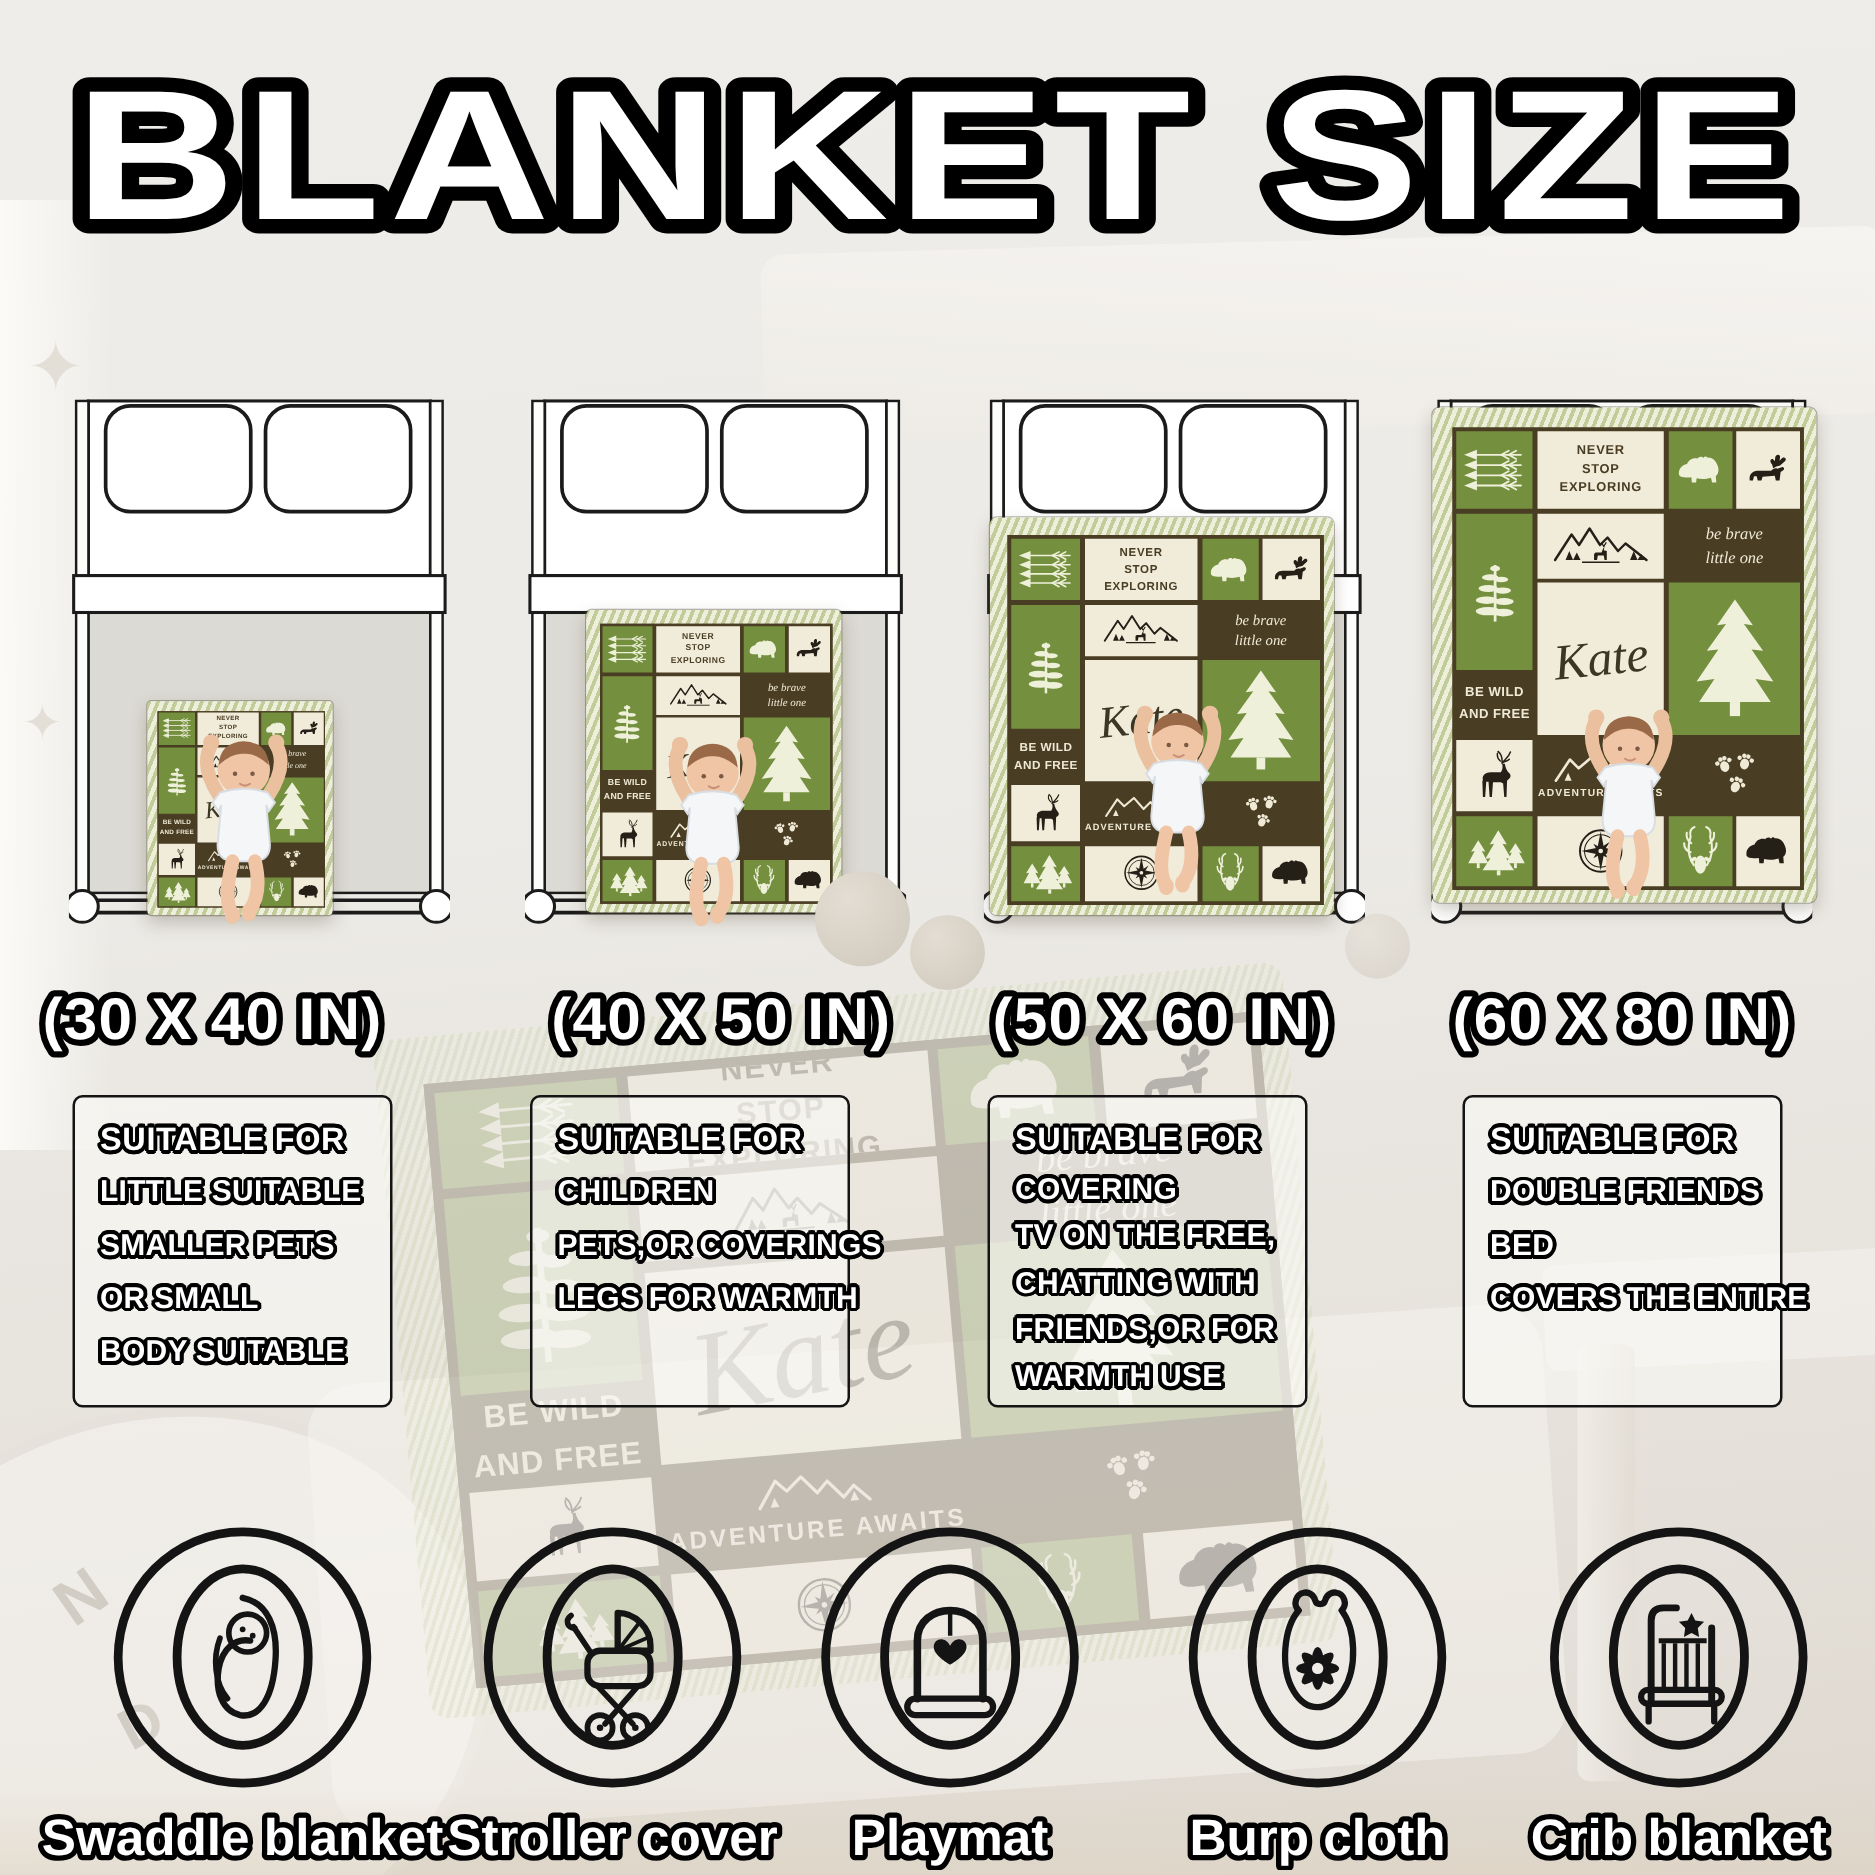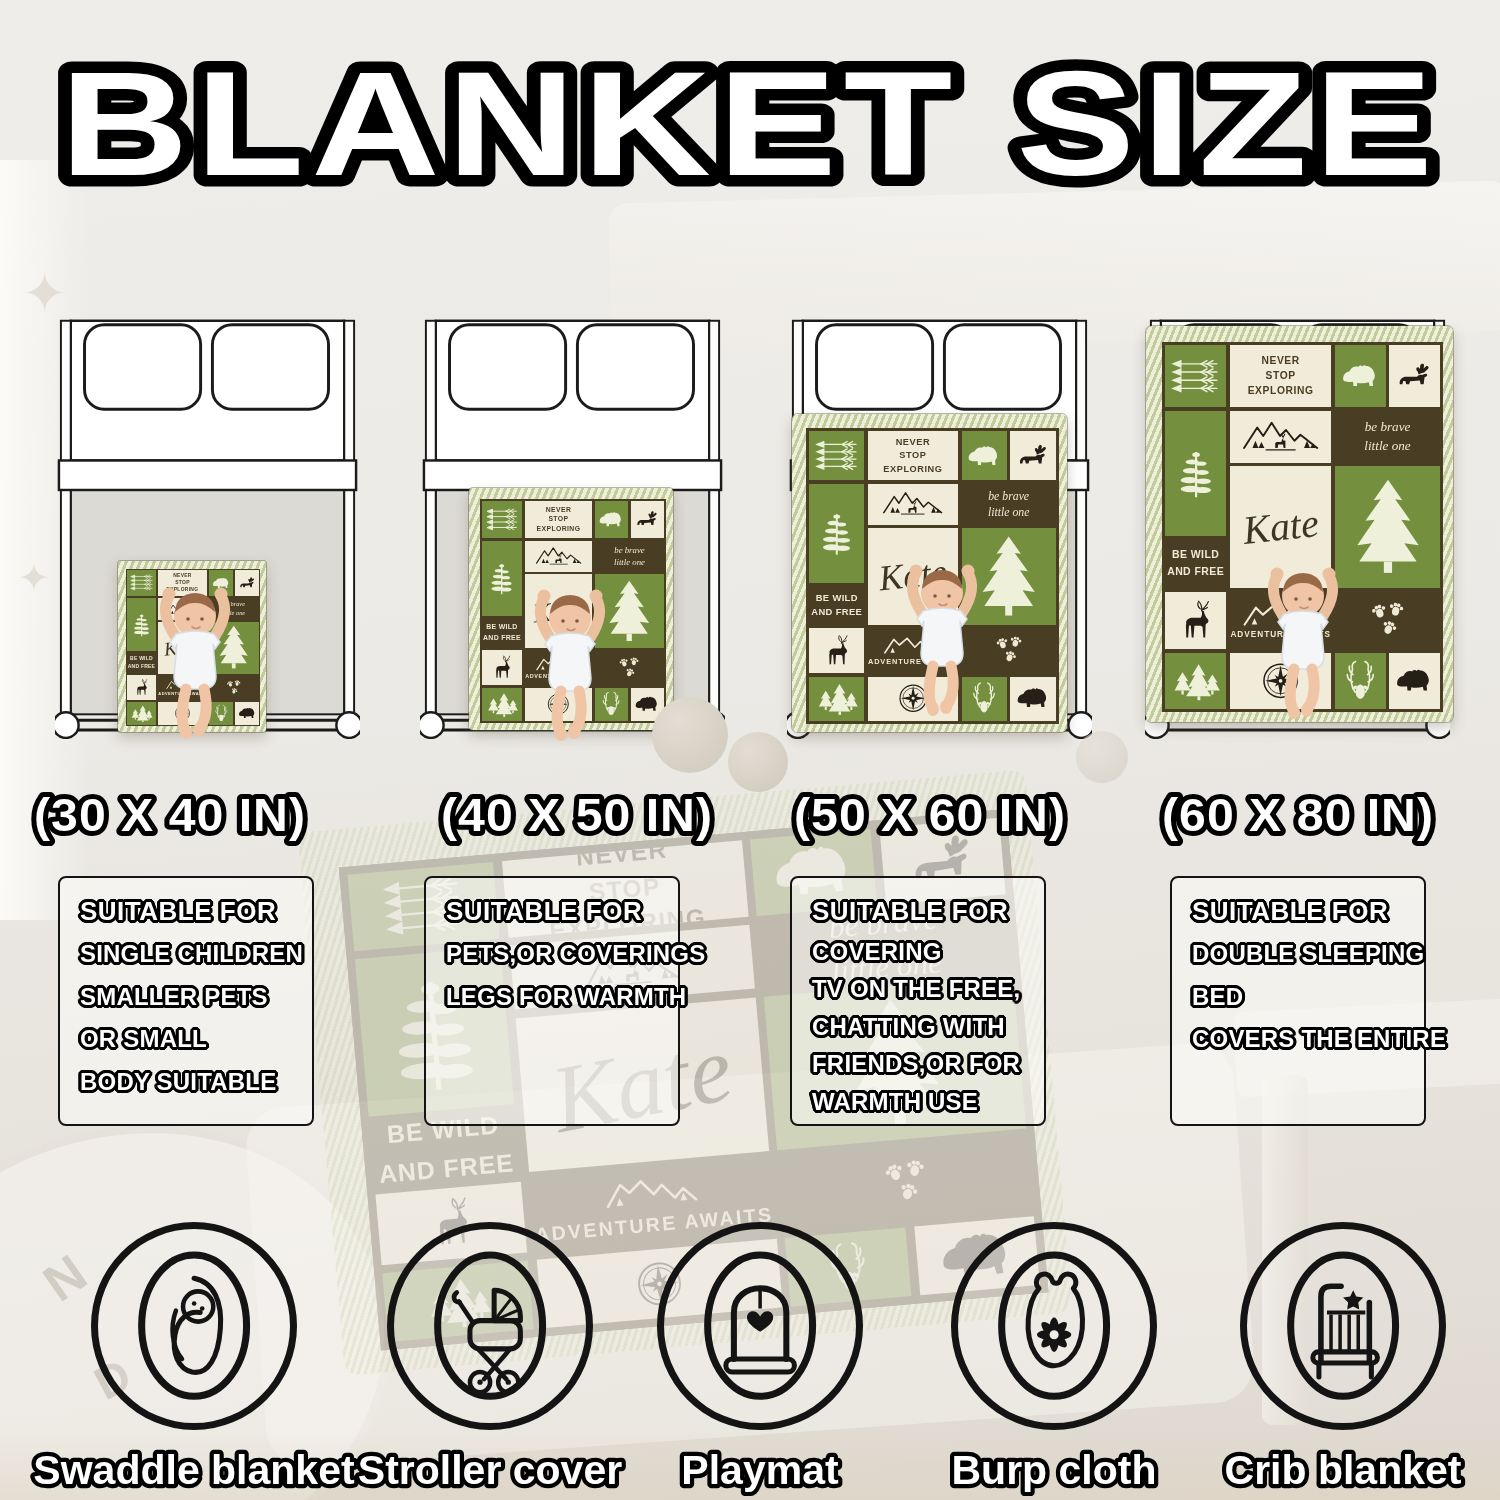--- a/index.html
+++ b/index.html
@@ -836,41 +836,42 @@
     </svg>
   <svg class="dim-label" style="left:778px;top:782px" width="305" height="66">
     <text x="152" y="49" text-anchor="middle" font-size="47" letter-spacing="1" stroke-width="10" textLength="272" lengthAdjust="spacingAndGlyphs">(50 X 60 IN)</text>
     </svg>
   <svg class="dim-label" style="left:1146px;top:782px" width="305" height="66">
     <text x="152" y="49" text-anchor="middle" font-size="47" letter-spacing="1" stroke-width="10" textLength="272" lengthAdjust="spacingAndGlyphs">(60 X 80 IN)</text>
     </svg>
 
   <div class="sbox" style="left:58px">
     <div class="hd otx">SUITABLE FOR</div>
-    <div class="ln otx">SINGLE CHILDREN</div>
+    <div class="ln otx">LITTLE SUITABLE</div>
     <div class="ln otx">SMALLER PETS</div>
     <div class="ln otx">OR SMALL</div>
     <div class="ln otx">BODY SUITABLE</div>
   </div>
   <div class="sbox" style="left:424px">
     <div class="hd otx">SUITABLE FOR</div>
+    <div class="ln otx">CHILDREN</div>
     <div class="ln otx">PETS,OR COVERINGS</div>
     <div class="ln otx">LEGS FOR WARMTH</div>
   </div>
   <div class="sbox tight" style="left:790px">
     <div class="hd otx">SUITABLE FOR</div>
     <div class="ln otx">COVERING</div>
     <div class="ln otx">TV ON THE FREE,</div>
     <div class="ln otx">CHATTING WITH</div>
     <div class="ln otx">FRIENDS,OR FOR</div>
     <div class="ln otx">WARMTH USE</div>
   </div>
   <div class="sbox" style="left:1170px">
     <div class="hd otx">SUITABLE FOR</div>
-    <div class="ln otx">DOUBLE SLEEPING</div>
+    <div class="ln otx">DOUBLE FRIENDS</div>
     <div class="ln otx">BED</div>
     <div class="ln otx">COVERS THE ENTIRE</div>
   </div>
 
   <div class="use-circle" style="left:91px">
       <svg viewBox="0 0 120 150">
         <use href="#u-swaddle"></use>
       </svg>
     </div>
   <div class="use-circle" style="left:387px">

